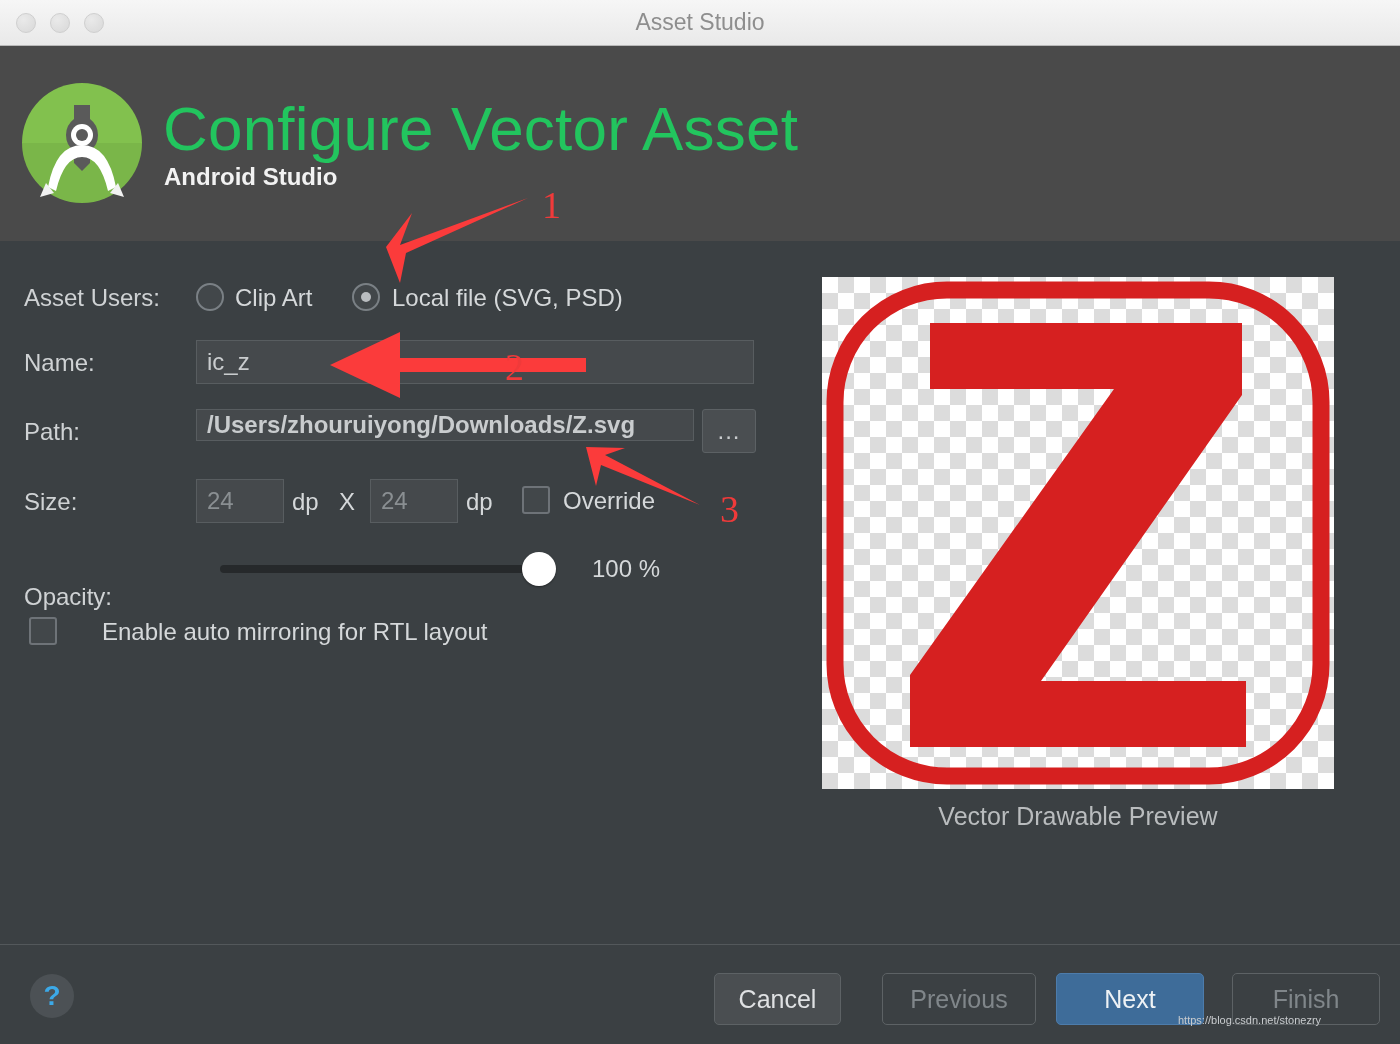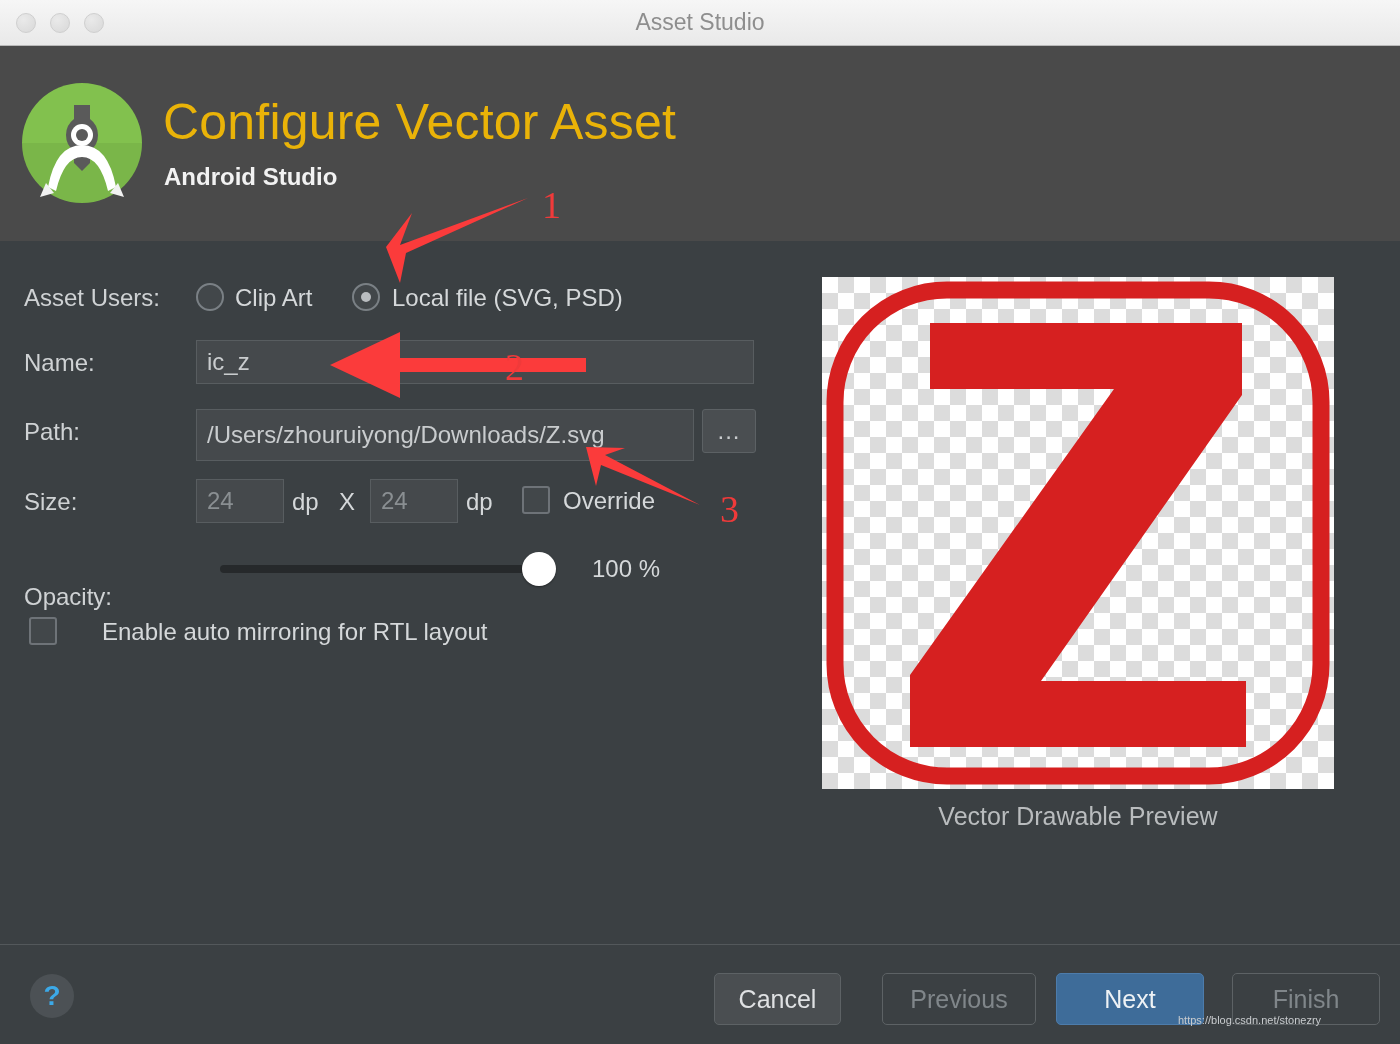--- a/index.html
+++ b/index.html
@@ -76,22 +76,22 @@
   .logo-shade {
     position: absolute;
     left: 0; top: 50%;
     width: 120px; height: 60px;
     background: rgba(0,0,0,0.055);
   }
   .logo svg { position: absolute; left: 0; top: 0; }
   .header-title {
     position: absolute;
     left: 163px; top: 47px;
-    font-size: 50px;
-    color: #eab308;
+    font-size: 62px;
+    color: #22c55e;
     letter-spacing: 0.2px;
     white-space: nowrap;
   }
   .header-sub {
     position: absolute;
     left: 164px; top: 117px;
     font-size: 24px;
     font-weight: bold;
     color: #f2f2f2;
     white-space: nowrap;
@@ -355,21 +355,21 @@
   <div class="form-label" style="left:24px; top:284px;">Asset Users:</div>
   <div class="radio" style="left:196px; top:283px;"></div>
   <div class="radio-label" style="left:235px; top:284px;">Clip Art</div>
   <div class="radio on" style="left:352px; top:283px;"></div>
   <div class="radio-label" style="left:392px; top:284px;">Local file (SVG, PSD)</div>
 
   <div class="form-label" style="left:24px; top:349px;">Name:</div>
   <div class="textfield" style="left:196px; top:340px; width:558px; height:44px;" title="ic_z">ic_z</div>
 
   <div class="form-label" style="left:24px; top:418px;">Path:</div>
-  <div class="textfield" style="left:196px; top:409px; width:498px; height:52px;" title="/Users/zhouruiyong/Downloads/Z.svg">/Users/zhouruiyong/Downloads/Z.svg</div>
+  <div class="textfield" style="left:196px; top:409px; width:498px; height:32px;font-weight:bold;" title="/Users/zhouruiyong/Downloads/Z.svg">/Users/zhouruiyong/Downloads/Z.svg</div>
   <div class="browse-btn" style="left:702px; top:409px; width:54px; height:44px;">...</div>
 
   <div class="form-label" style="left:24px; top:488px;">Size:</div>
   <div class="textfield dim" style="left:196px; top:479px; width:88px; height:44px;">24</div>
   <div class="unit" style="left:292px; top:488px;">dp</div>
   <div class="unit" style="left:339px; top:488px;">X</div>
   <div class="textfield dim" style="left:370px; top:479px; width:88px; height:44px;">24</div>
   <div class="unit" style="left:466px; top:488px;">dp</div>
   <div class="checkbox" style="left:522px; top:486px;"></div>
   <div class="checkbox-label" style="left:563px; top:487px;">Override</div>

